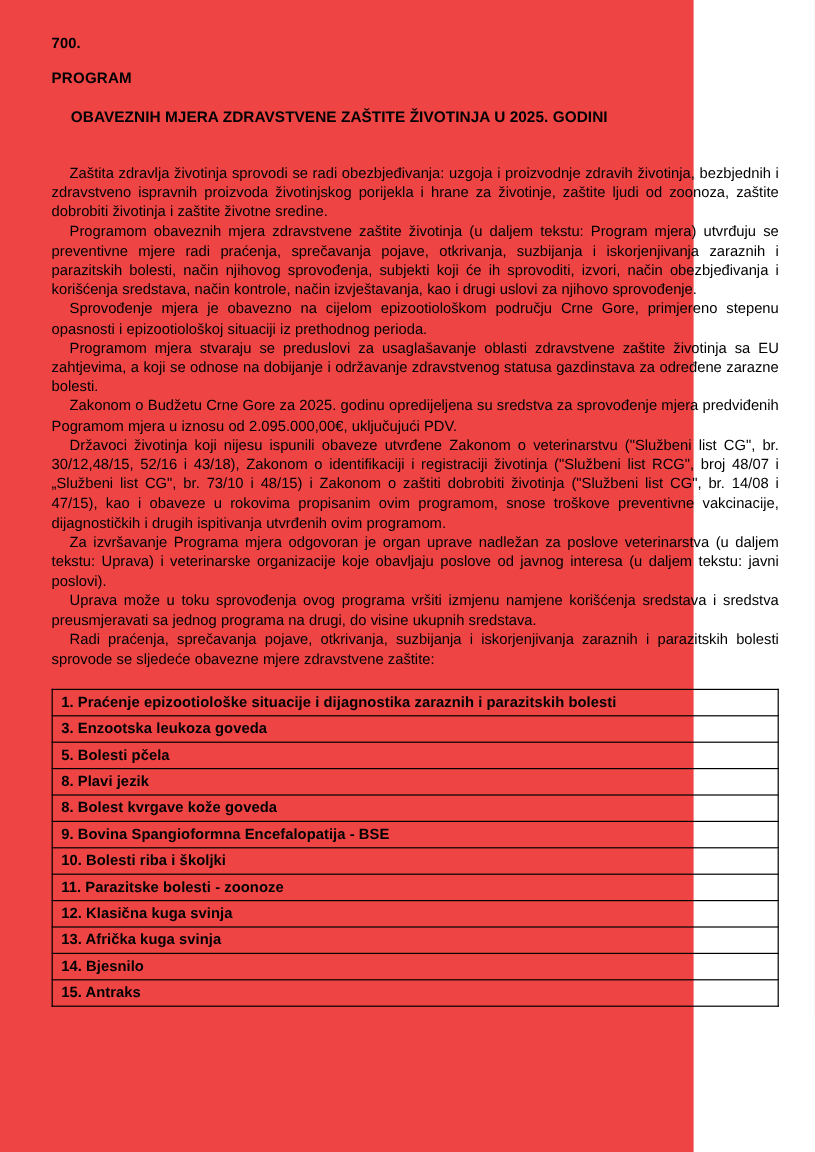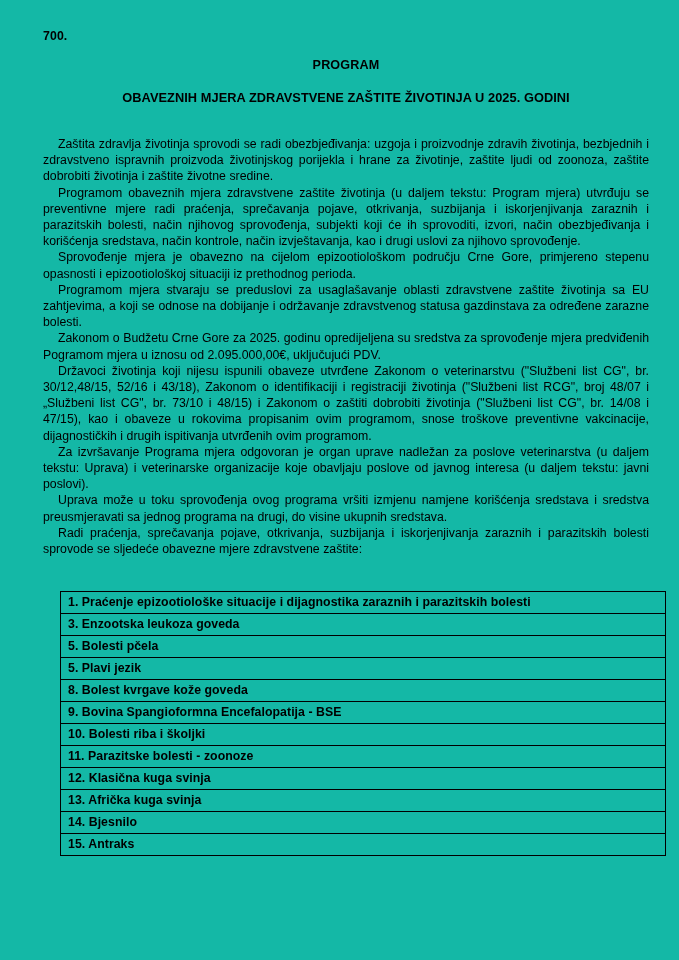--- a/index.html
+++ b/index.html
@@ -12,25 +12,25 @@
     height: 960px;
     position: relative;
     font-family: "Liberation Sans", sans-serif;
     color: #000000;
     -webkit-font-smoothing: antialiased;
   }
   .page {
     position: absolute;
     left: 0;
     top: 0;
-    width: 679px;
+    width: 578px;
     height: 960px;
     box-sizing: border-box;
     padding: 0;
-    background: #14b8a6;
+    background: #ef4444;
   }
   .content {
     position: absolute;
     left: 43px;
     top: 28px;
     width: 606px;
   }
   .doc-number {
     font-size: 12.3px;
     font-weight: bold;
@@ -41,21 +41,20 @@
   p.body-par {
     font-size: 12.3px;
     line-height: 16.2px;
     margin: 0;
     text-align: justify;
     text-indent: 15px;
     word-spacing: 0.1px;
     hyphens: none;
   }
   .title-block {
-    text-align: center;
     font-weight: bold;
     margin: 0;
     padding: 0;
   }
   .title-line1 {
     font-size: 12.6px;
     line-height: 16px;
     letter-spacing: 0.15px;
     margin: 0;
   }
@@ -66,21 +65,21 @@
     margin: 16px;
   }
   .spacer-title-top { height: 13px; }
   .spacer-title-bottom { height: 14px; }
   .spacer-table-top { height: 17px; }
 
   table.measures {
     border-collapse: collapse;
     width: 606px;
     table-layout: fixed;
-    margin: 17px;
+    margin: 0;
   }
   table.measures td {
     border: 1.6px solid #000000;
     padding: 2px 0 2px 7px;
     font-size: 12.3px;
     font-weight: bold;
     line-height: 15px;
     height: 17px;
     vertical-align: middle;
     letter-spacing: 0.05px;
@@ -123,21 +122,21 @@
           <tr>
             <td>1. Praćenje epizootiološke situacije i dijagnostika zaraznih i parazitskih bolesti</td>
           </tr>
           <tr>
             <td>3. Enzootska leukoza goveda</td>
           </tr>
           <tr>
             <td>5. Bolesti pčela</td>
           </tr>
           <tr>
-            <td>5. Plavi jezik</td>
+            <td>8. Plavi jezik</td>
           </tr>
           <tr>
             <td>8. Bolest kvrgave kože goveda</td>
           </tr>
           <tr>
             <td>9. Bovina Spangioformna Encefalopatija - BSE</td>
           </tr>
           <tr>
             <td>10. Bolesti riba i školjki</td>
           </tr>

